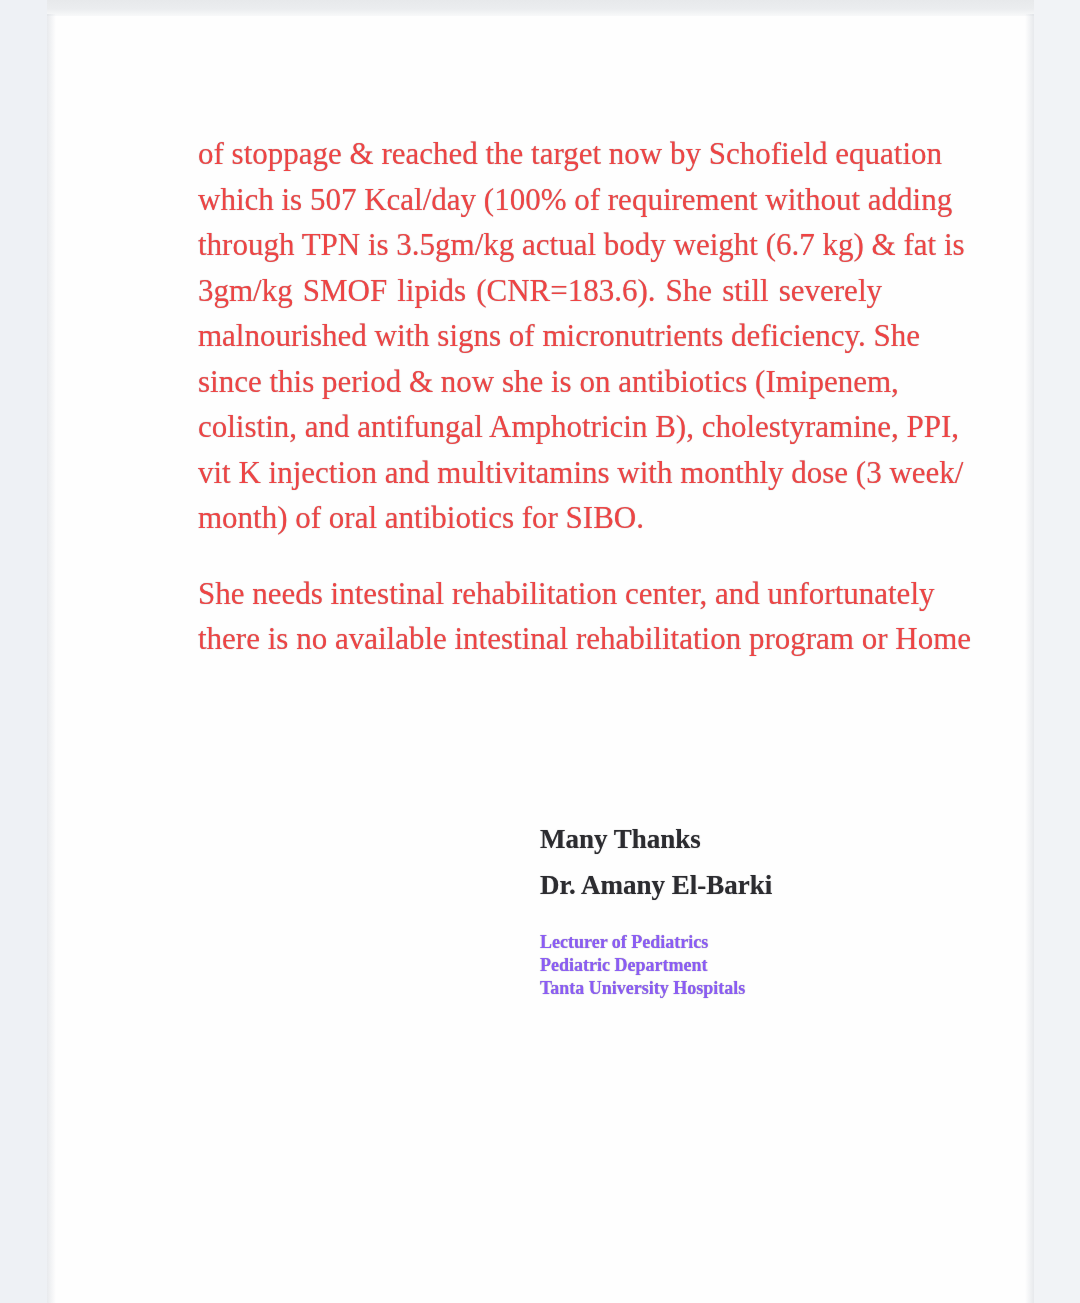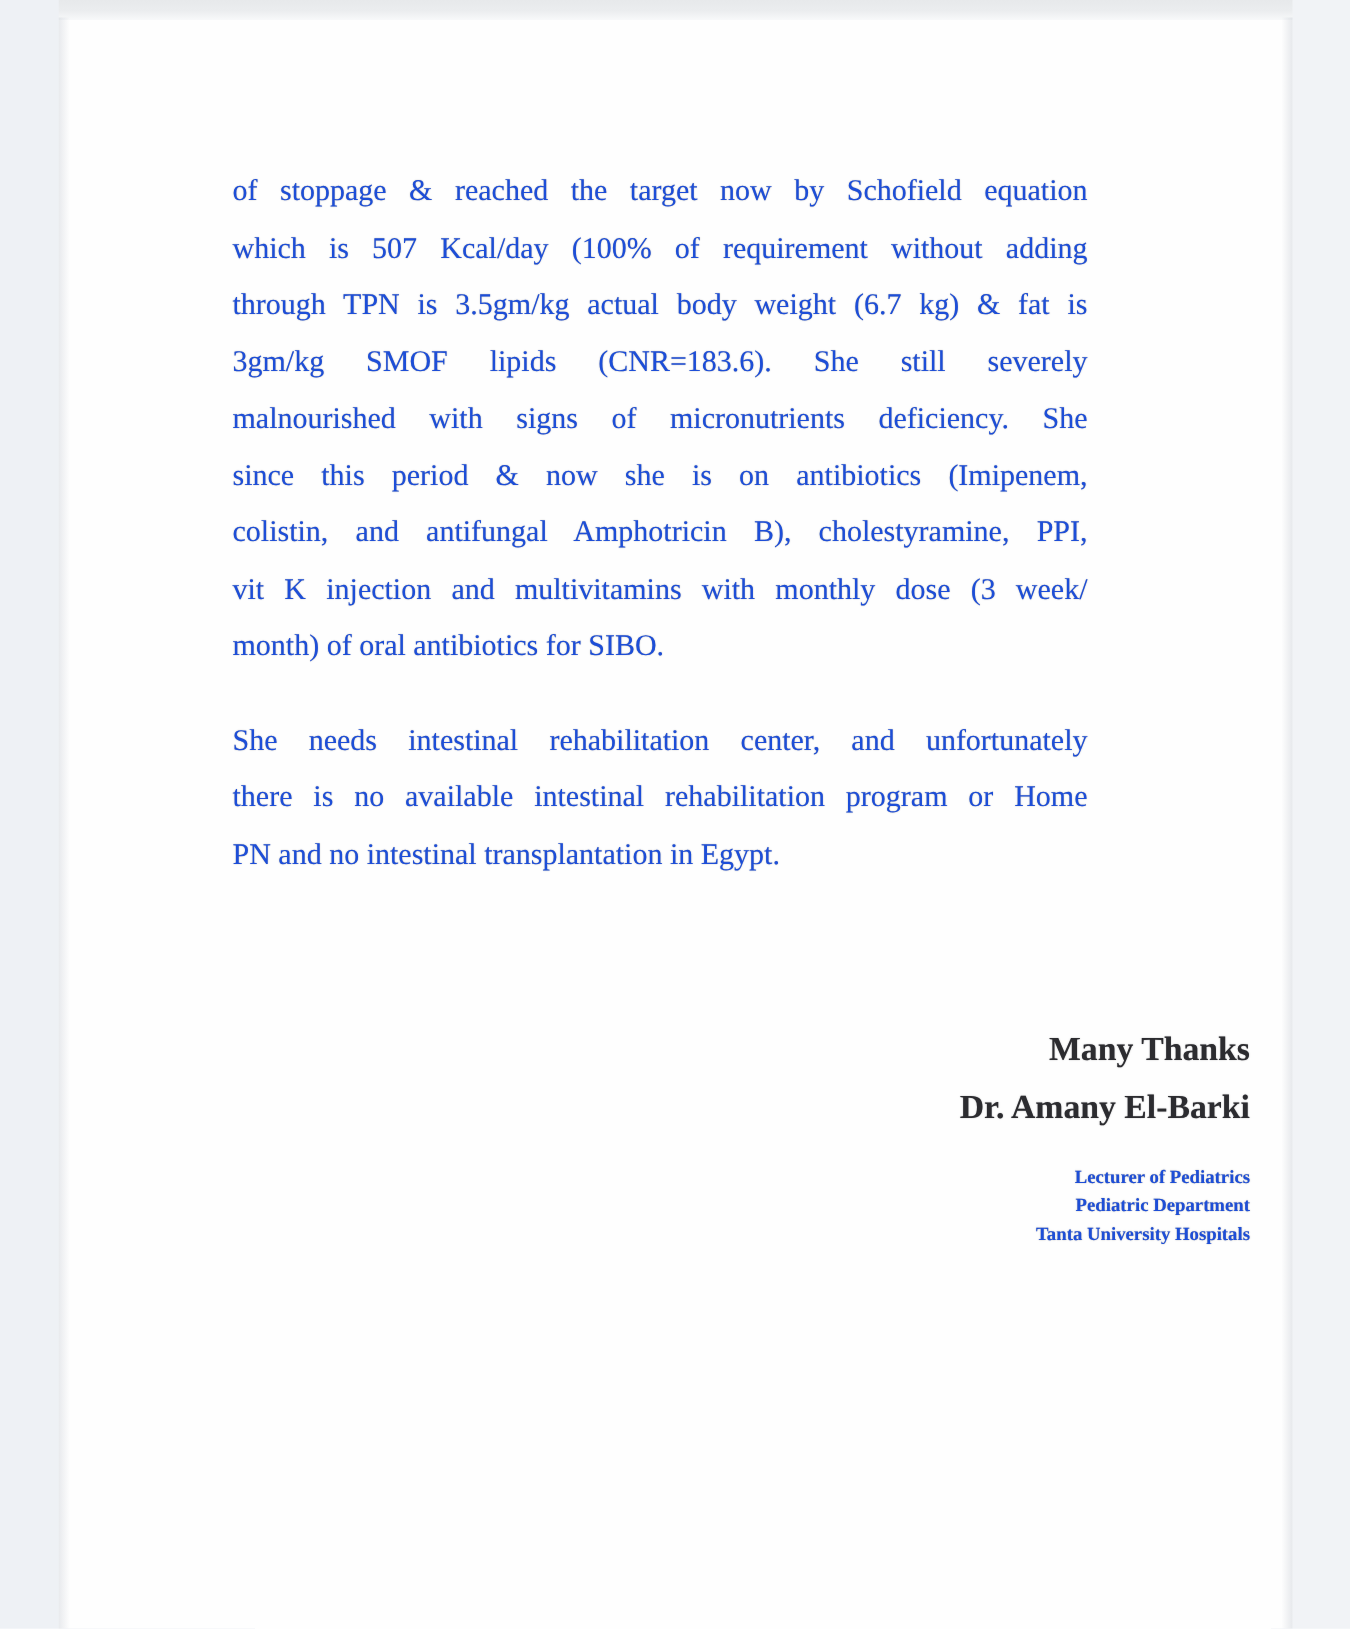--- a/index.html
+++ b/index.html
@@ -40,59 +40,59 @@
     background: linear-gradient(90deg, rgba(176,183,194,0.28), rgba(255,255,255,0));
   }
   .edge-right {
     position: absolute;
     right: 46px; top: 14px; bottom: 0;
     width: 9px;
     background: linear-gradient(270deg, rgba(176,183,194,0.30), rgba(255,255,255,0));
   }
   .body-text {
     position: absolute;
-    left: 186px;
+    left: 198px;
     top: 131px;
     width: 684px;
-    font-size: 24px;
+    font-size: 31px;
     line-height: 45.5px;
-    color: #1d4ed8;
+    color: #ef4444;
     text-shadow: 0 0 1px rgba(46,46,50,0.45);
   }
   .para { margin: 0; }
   .para + .para { margin-top: 30px; }
   .jline {
     text-align: justify;
     text-align-last: justify;
     text-justify: inter-word;
     white-space: nowrap;
   }
   .lline {
     text-align: left;
   }
   .closing {
     position: absolute;
     left: 540px;
     top: 817px;
     width: 460px;
-    text-align: right;
+    text-align: left;
     color: #2c2c30;
     text-shadow: 0 0 1px rgba(44,44,48,0.5);
   }
   .sig-bold {
     font-size: 27px;
     font-weight: bold;
     line-height: 45.5px;
   }
   .credentials {
     margin-top: 23px;
-    font-size: 15px;
+    font-size: 18px;
     font-weight: bold;
     line-height: 23px;
-    color: #1d4ed8;
+    color: #8b5cf6;
   }
 </style>
 </head>
 <body>
 
 <div class="canvas">
 
   <div class="top-band"></div>
   <div class="gutter-left"></div>
   <div class="gutter-right"></div>
@@ -109,21 +109,20 @@
       <div class="jline">malnourished with signs of micronutrients deficiency. She</div>
       <div class="jline">since this period &amp; now she is on antibiotics (Imipenem,</div>
       <div class="jline">colistin, and antifungal Amphotricin B), cholestyramine, PPI,</div>
       <div class="jline">vit K injection and multivitamins with monthly dose (3 week/</div>
       <div class="lline">month) of oral antibiotics for SIBO.</div>
     </div>
 
     <div class="para">
       <div class="jline">She needs intestinal rehabilitation center, and unfortunately</div>
       <div class="jline">there is no available intestinal rehabilitation program or Home</div>
-      <div class="lline">PN and no intestinal transplantation in Egypt.</div>
     </div>
 
   </div>
 
   <div class="closing">
     <div class="sig-bold">Many Thanks</div>
     <div class="sig-bold">Dr. Amany El-Barki</div>
     <div class="credentials">
       <div>Lecturer of Pediatrics</div>
       <div>Pediatric Department</div>

